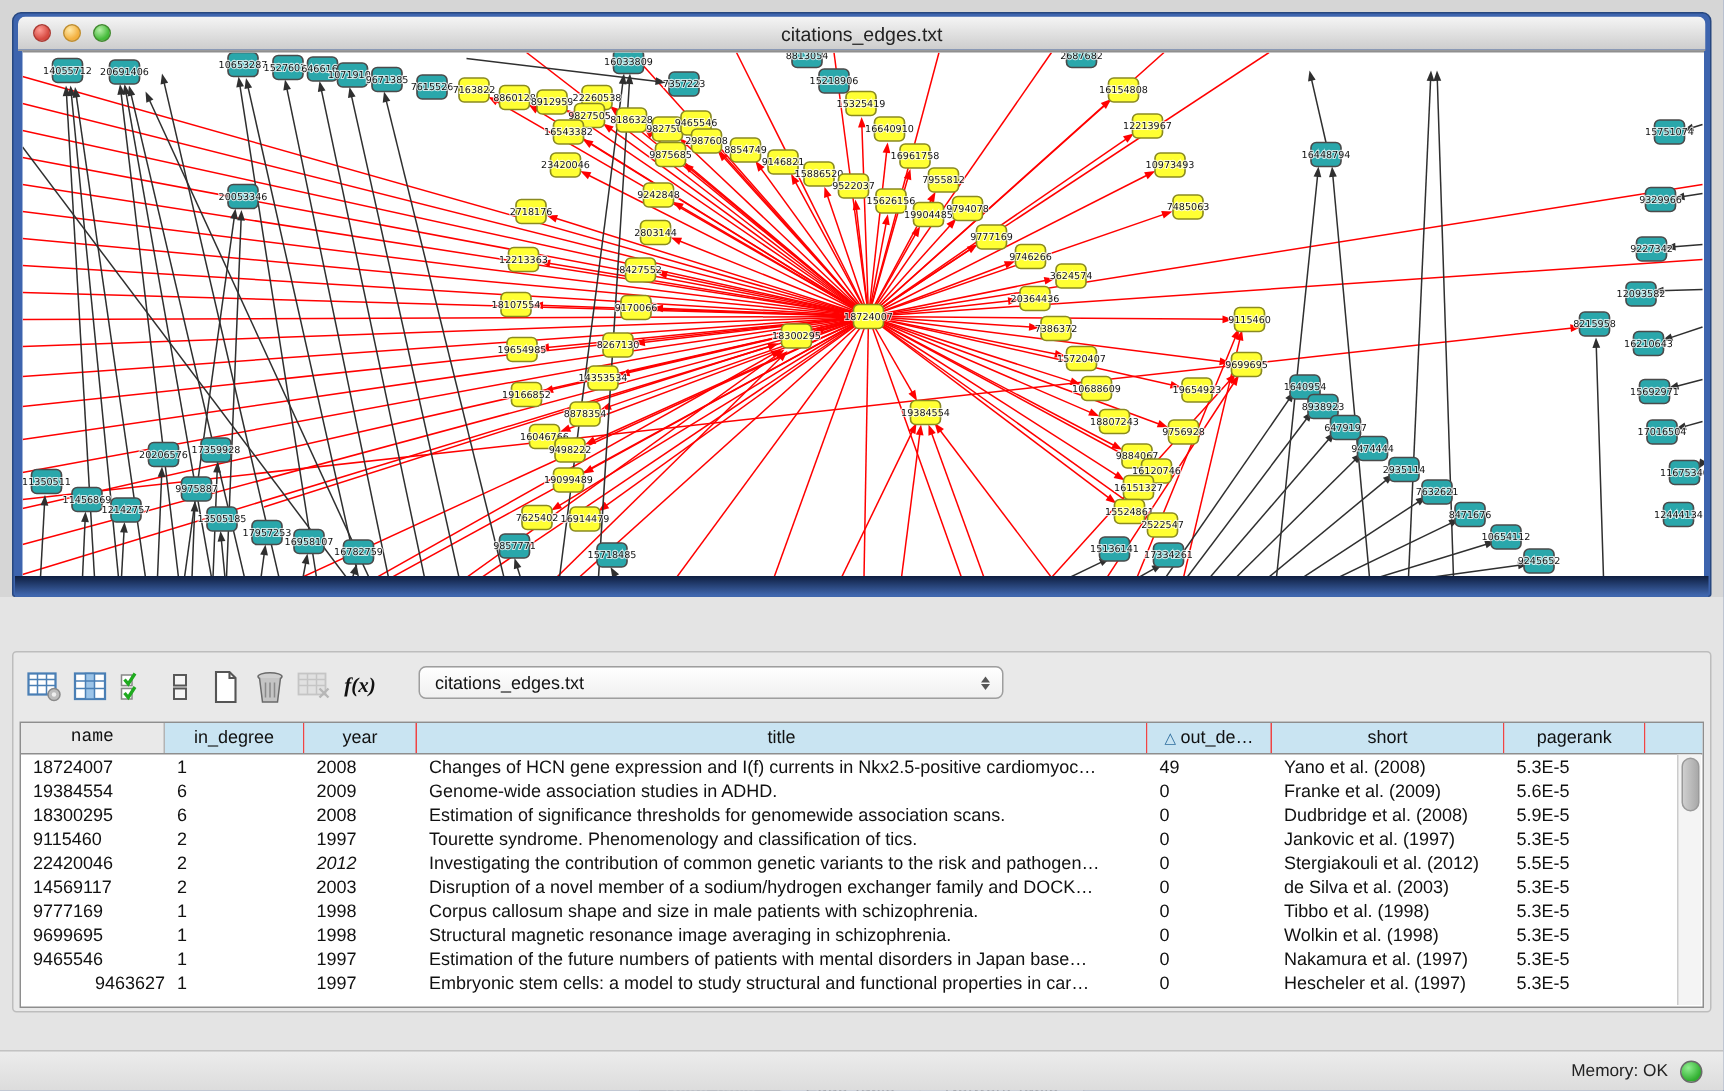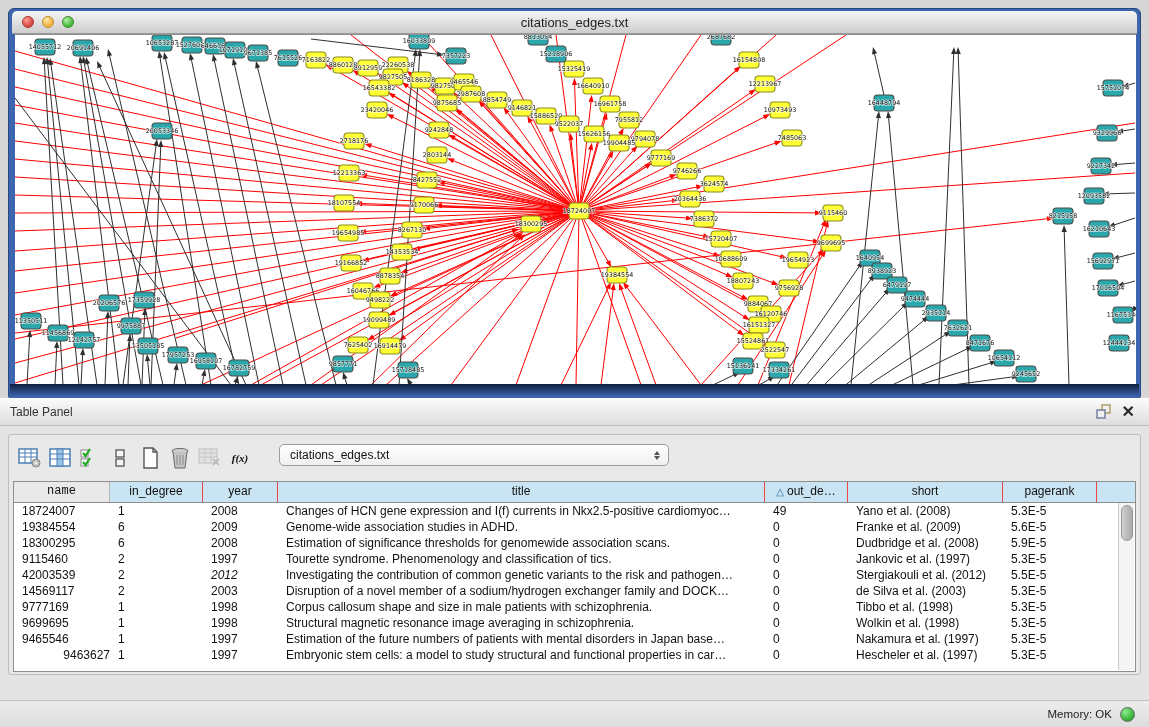--- a/index.html
+++ b/index.html
@@ -35,21 +35,21 @@
   #panel-float{width:18px;height:16px;margin-right:10px;cursor:pointer;}
   #panel-close{font-size:16px;font-weight:700;color:#2b2b2b;margin-right:14px;cursor:pointer;line-height:16px;}
 
   #panel-inner{position:absolute;left:8px;right:8px;top:36px;bottom:52px;
     border:1px solid #bdbdbd;border-radius:3px;background:#e9e9e9;}
 
   #toolbar{position:absolute;left:6px;top:8px;height:30px;display:flex;align-items:center;}
   .tb-btn{width:30px;height:26px;display:flex;align-items:center;justify-content:center;cursor:pointer;}
   .tb-btn svg{display:block;}
   .tb-disabled{opacity:.45;}
-  .fx{font-family:"Liberation Serif",serif;font-style:italic;font-weight:700;font-size:11px;color:#111;}
+  .fx{font-family:"Liberation Serif",serif;font-style:italic;font-weight:700;font-size:14px;color:#111;}
 
   #table-selector{position:absolute;left:270px;top:9px;width:390px;height:22px;box-sizing:border-box;
     background:linear-gradient(#ffffff,#f0f0f0);border:1px solid #9e9e9e;border-radius:5px;
     display:flex;align-items:center;cursor:pointer;}
   #table-selector .sel-label{flex:1;font-size:12px;color:#111;padding-left:10px;}
   #table-selector .sel-arrows{padding-right:8px;display:flex;flex-direction:column;gap:1px;}
   .arr-up{width:0;height:0;border-left:3.5px solid transparent;border-right:3.5px solid transparent;border-bottom:4px solid #555;}
   .arr-dn{width:0;height:0;border-left:3.5px solid transparent;border-right:3.5px solid transparent;border-top:4px solid #555;}
 
   #node-table{position:absolute;left:4px;right:4px;top:46px;height:189px;background:#ffffff;
@@ -847,30 +847,20 @@
             <text x="578" y="210.3" text-anchor="middle" font-size="6.4" font-family="DejaVu Sans, sans-serif" fill="#111" style="paint-order:stroke;stroke:rgba(255,255,255,0.75);stroke-width:1.4px;">18724007</text>
           </g>
         </svg>
     </div>
     <div id="net-bottom-band"></div>
   </div>
 
   <div id="splitter-handle"></div>
 
   <div id="table-panel">
-    <div id="panel-header">
-      <span id="panel-title">Table Panel</span>
-      <span id="panel-float">
-        <svg width="18" height="16" viewBox="0 0 18 16">
-          <rect x="8" y="1" width="8" height="8" fill="none" stroke="#a89a5a" stroke-width="1.4"></rect>
-          <rect x="3" y="6" width="8" height="8" fill="#eeeeee" stroke="#6b7a99" stroke-width="1.4"></rect>
-        </svg>
-      </span>
-      <span id="panel-close">✕</span>
-    </div>
 
     <div id="panel-inner">
       <div id="toolbar">
         <span class="tb-btn">
           <svg width="24" height="22" viewBox="0 0 24 22">
             <rect x="1" y="2" width="18" height="14" fill="#fff" stroke="#4a7fb5" stroke-width="1.5"></rect>
             <path d="M1 6h18M1 10h18M7 2v14M13 2v14" stroke="#4a7fb5" stroke-width="1"></path>
             <circle cx="18" cy="16" r="4" fill="#bdbdbd" stroke="#8a8a8a"></circle>
             <circle cx="18" cy="16" r="1.5" fill="#efefef"></circle>
           </svg>
@@ -969,21 +959,21 @@
             <div class="tr">
               <div class="td" style="width: 96px;">9115460</div>
               <div class="td" style="width: 93px;">2</div>
               <div class="td" style="width: 75px;">1997</div>
               <div class="td" style="width: 487px;">Tourette syndrome. Phenomenology and classification of tics.</div>
               <div class="td" style="width: 83px;">0</div>
               <div class="td" style="width: 155px;">Jankovic et al. (1997)</div>
               <div class="td" style="width: 94px;">5.3E-5</div>
             </div>
             <div class="tr">
-              <div class="td" style="width: 96px;">42003539</div>
+              <div class="td" style="width: 96px;">22420046</div>
               <div class="td" style="width: 93px;">2</div>
               <div class="td" style="width: 75px; font-style: italic;">2012</div>
               <div class="td" style="width: 487px;">Investigating the contribution of common genetic variants to the risk and pathogen…</div>
               <div class="td" style="width: 83px;">0</div>
               <div class="td" style="width: 155px;">Stergiakouli et al. (2012)</div>
               <div class="td" style="width: 94px;">5.5E-5</div>
             </div>
             <div class="tr">
               <div class="td" style="width: 96px;">14569117</div>
               <div class="td" style="width: 93px;">2</div>

